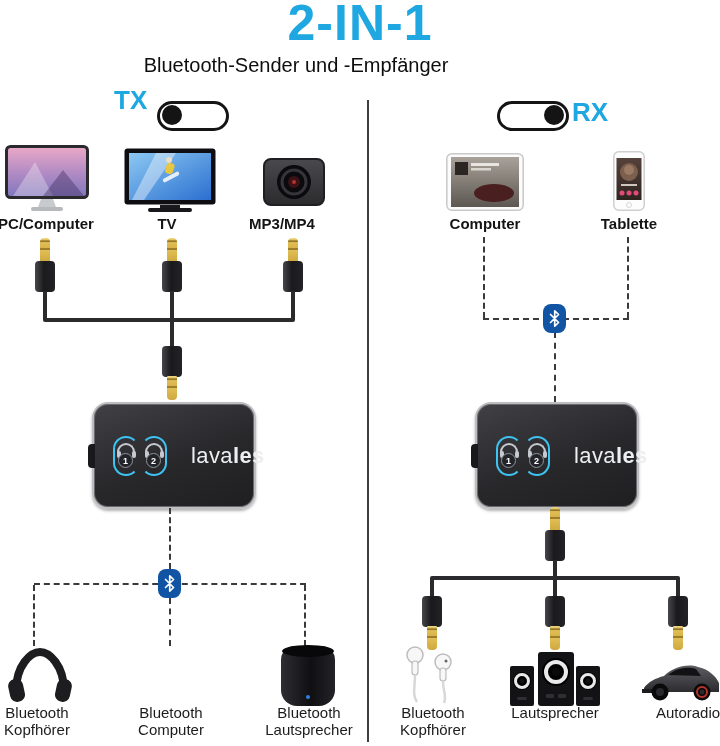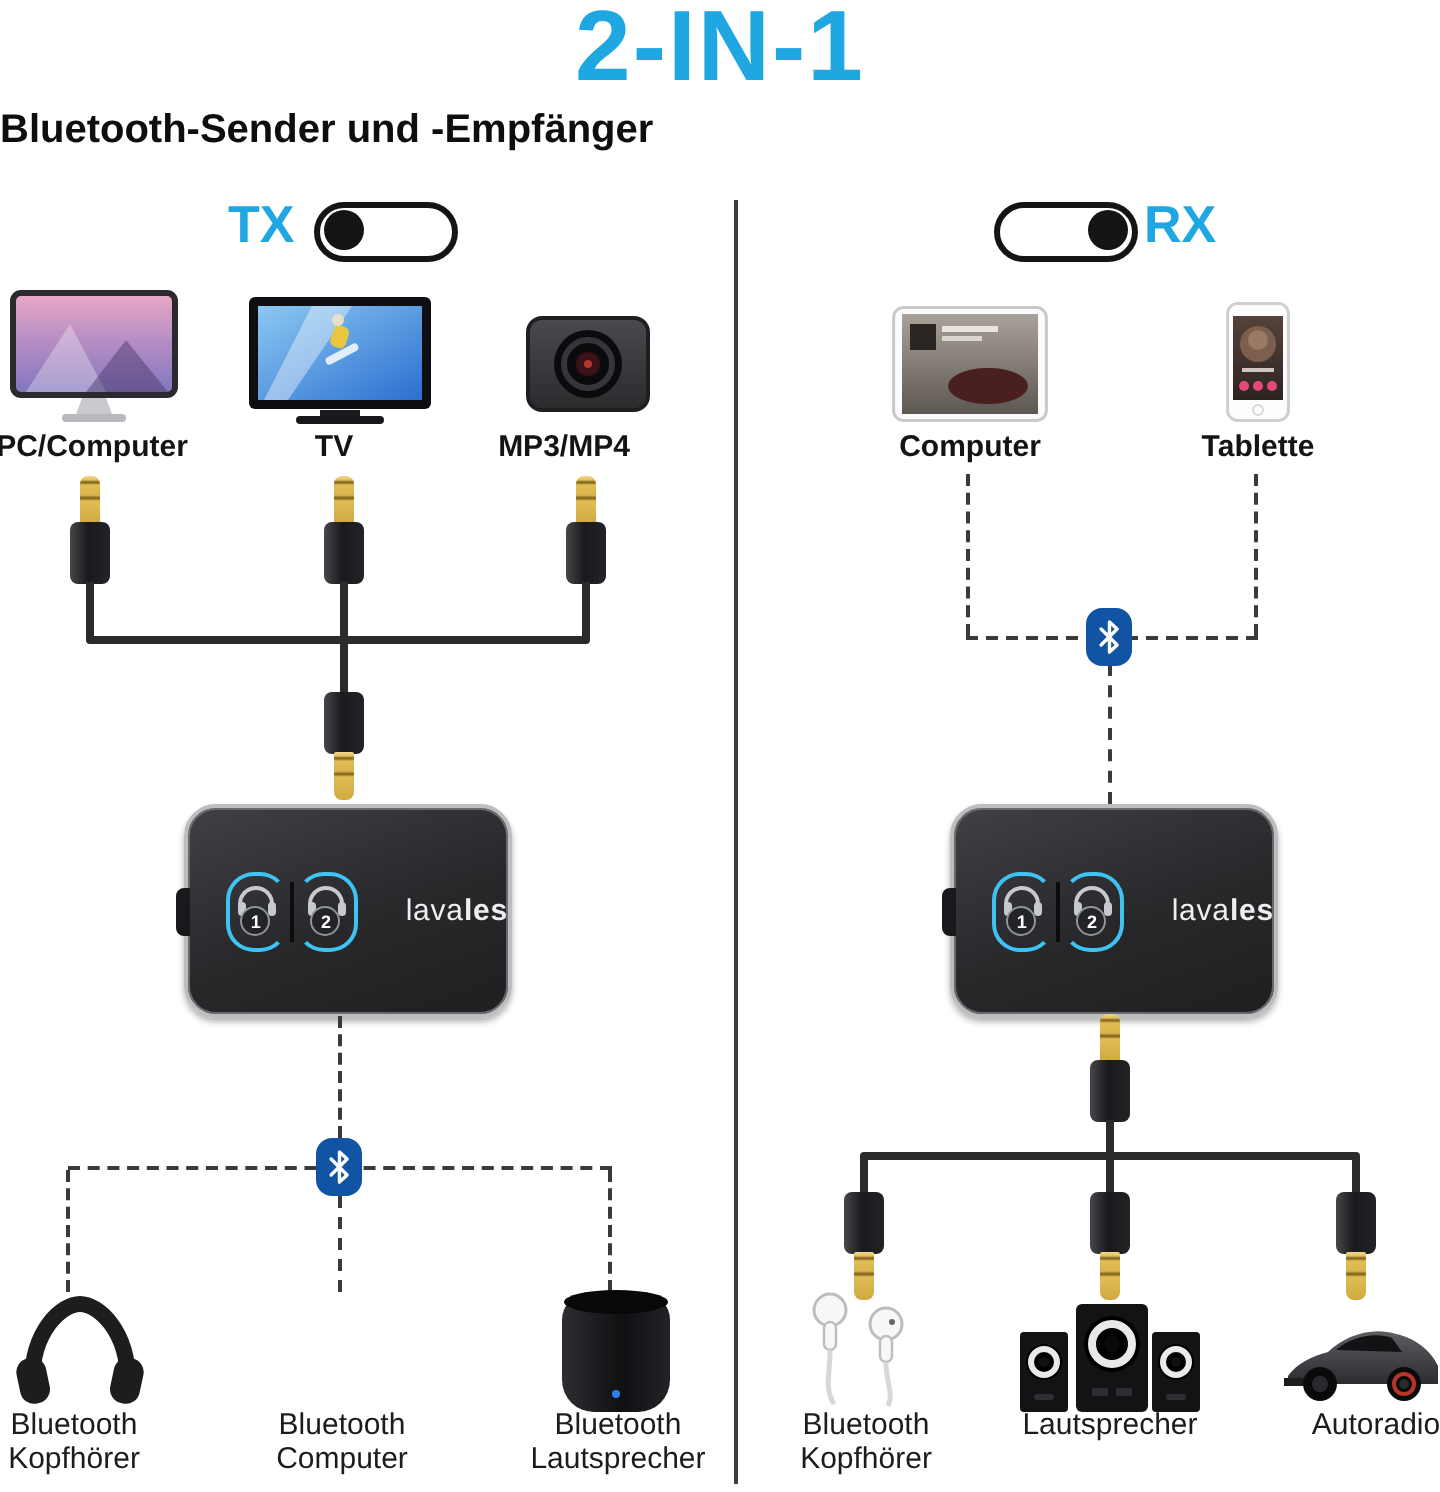--- a/index.html
+++ b/index.html
@@ -2,21 +2,21 @@
 <html><head>
 <meta charset="utf-8">
 <style>
   html,body{margin:0;padding:0;background:#ffffff;}
   #canvas{position:relative;width:720px;height:746px;background:#fff;overflow:hidden;
           font-family:"Liberation Sans",sans-serif;color:#141414;}
   .abs{position:absolute;}
   
   .title{left:0;top:-6px;width:720px;text-align:center;font-size:50px;font-weight:800;
          color:#1ea7e0;letter-spacing:1px;}
-  .subtitle{left:0;top:54px;width:592px;font-size:20px;font-weight:700;color:#0e0e0e;}
+  .subtitle{left:0;top:54px;width:592px;text-align:center;font-size:20px;font-weight:400;color:#0e0e0e;}
   
   .divider{left:367px;top:100px;height:642px;width:0;border-left:2px solid #3f3f42;}
   
   .mode-label{font-size:26px;font-weight:700;color:#1ea7e0;}
   .toggle{width:66px;height:24px;border:3px solid #141414;border-radius:15px;background:#fff;}
   .knob{position:absolute;top:1px;width:20px;height:20px;border-radius:50%;background:#141414;}
   .knob.l{left:2px;} .knob.r{right:2px;}
   
   .src-label{font-size:15px;font-weight:700;color:#141414;text-align:center;line-height:17px;}
   .snk-label{font-size:15px;font-weight:400;color:#1c1c1c;text-align:center;line-height:17px;}
@@ -39,21 +39,21 @@
           background:linear-gradient(160deg,#404045,#28282b 55%,#1f1f22);
           box-shadow:inset 0 0 0 1px #6a6a6e,0 2px 3px rgba(0,0,0,.3);}
   .side-nub{position:absolute;left:-6px;top:40px;width:7px;height:24px;background:#19191b;
             border-radius:4px 0 0 4px;}
   .face{display:flex;align-items:center;height:100%;padding-left:19px;box-sizing:border-box;}
   .bracket{width:31px;height:40px;border:2.5px solid #3ec3f2;display:flex;align-items:center;
            justify-content:center;box-sizing:border-box;}
   .bracket.bl{border-radius:14px;border-right-color:transparent;}
   .bracket.br{border-radius:14px;border-left-color:transparent;}
   .btn-divider{width:2.5px;height:30px;background:#0c0c0e;margin:0 1px;}
-  .brand{margin-left:24px;font-size:15px;color:#eceef0;letter-spacing:.4px;font-weight:400;}
+  .brand{margin-left:24px;font-size:22px;color:#eceef0;letter-spacing:.4px;font-weight:400;}
   .brand b{font-weight:700;}
   .hp{position:relative;width:22px;height:25px;}
   .band{position:absolute;top:0;left:2px;width:18px;height:10px;border:2.5px solid #c6cad0;
         border-bottom:none;border-radius:9px 9px 0 0;box-sizing:border-box;}
   .band::before,.band::after{content:"";position:absolute;bottom:-5px;width:4px;height:7px;
         background:#c6cad0;border-radius:2px;}
   .band::before{left:-2.5px;} .band::after{right:-2.5px;}
   .num{position:absolute;bottom:0;left:3px;width:15px;height:15px;border-radius:50%;
        background:#23232a;border:1.5px solid #8f949b;color:#fff;font-size:9px;font-weight:700;
        display:flex;align-items:center;justify-content:center;box-sizing:border-box;}
@@ -73,21 +73,21 @@
 </head>
 <body>
 
 <div id="canvas">
 
   <div class="abs title">2-IN-1</div>
   <div class="abs subtitle">Bluetooth-Sender und -Empfänger</div>
 
   <div class="abs divider"></div>
 
-  <div class="abs mode-label" style="left:114px;top:97px;">TX</div>
+  <div class="abs mode-label" style="left:114px;top:85px;">TX</div>
   <div class="abs toggle" style="left:157px;top:101px;">
     <div class="knob l"></div>
   </div>
 
   <svg class="abs" style="left:5px;top:145px;" width="84" height="68" viewBox="0 0 84 68">
     <defs>
         <linearGradient id="gm" x1="0" y1="0" x2="0" y2="1">
       <stop offset="0" stop-color="#eba9c6"></stop>
           <stop offset=".5" stop-color="#b38cc4"></stop>
           <stop offset="1" stop-color="#7f76bd"></stop>

